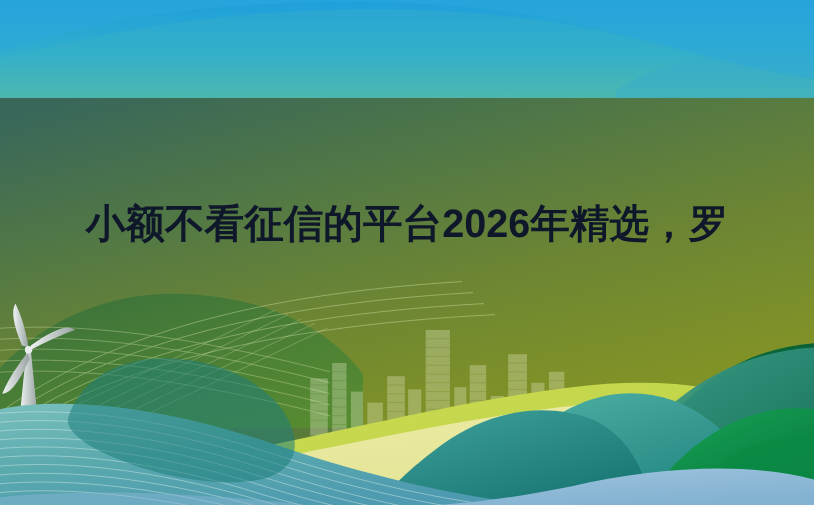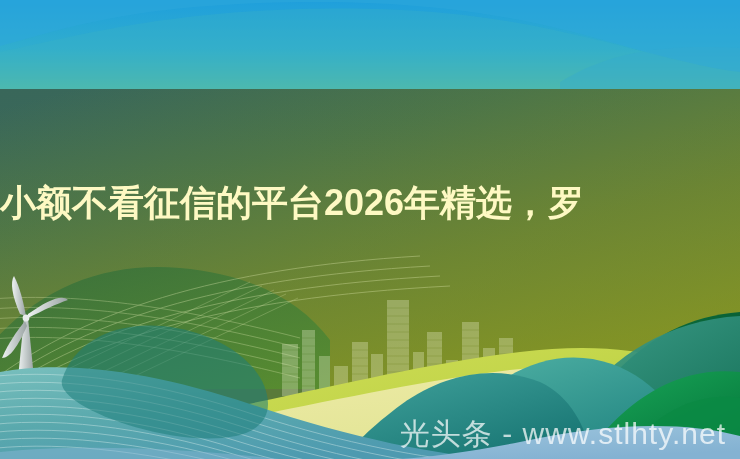--- a/index.html
+++ b/index.html
@@ -24,22 +24,22 @@
     width: 740px;
     height: 459px;
     display: block;
   }
   
   #headline {
     position: absolute;
     left: 0;
     top: 176px;
     width: 740px;
-    text-align: left;
-    color: #fef9c3;
+    text-align: center;
+    color: #0f172a;
     font-size: 36px;
     line-height: 54px;
     font-weight: 600;
     letter-spacing: 0px;
     font-family: "Liberation Sans", "DejaVu Sans", sans-serif;
     z-index: 40;
     pointer-events: none;
   }
   #headline .hl-line {
     display: block;
@@ -264,15 +264,14 @@
       <path d="M0,452 C80,444 180,448 280,459 L0,459 Z" fill="#86b5d4" opacity="0.5"></path>
     </g>
 
     <path d="M62,380 C74,340 120,318 176,328 C232,338 268,372 268,404 C268,420 256,432 236,436 C186,446 112,424 80,404 C68,396 60,388 62,380 Z" fill="#1d7d7a" opacity="0.55"></path>
   </svg>
 
   <div id="headline">
     <span class="hl-line">小额不看征信的平台2026年精选，罗</span>
   </div>
 
-  <div id="watermark">光头条 - www.stlhty.net</div>
 
 </div>
 
 </body></html>

